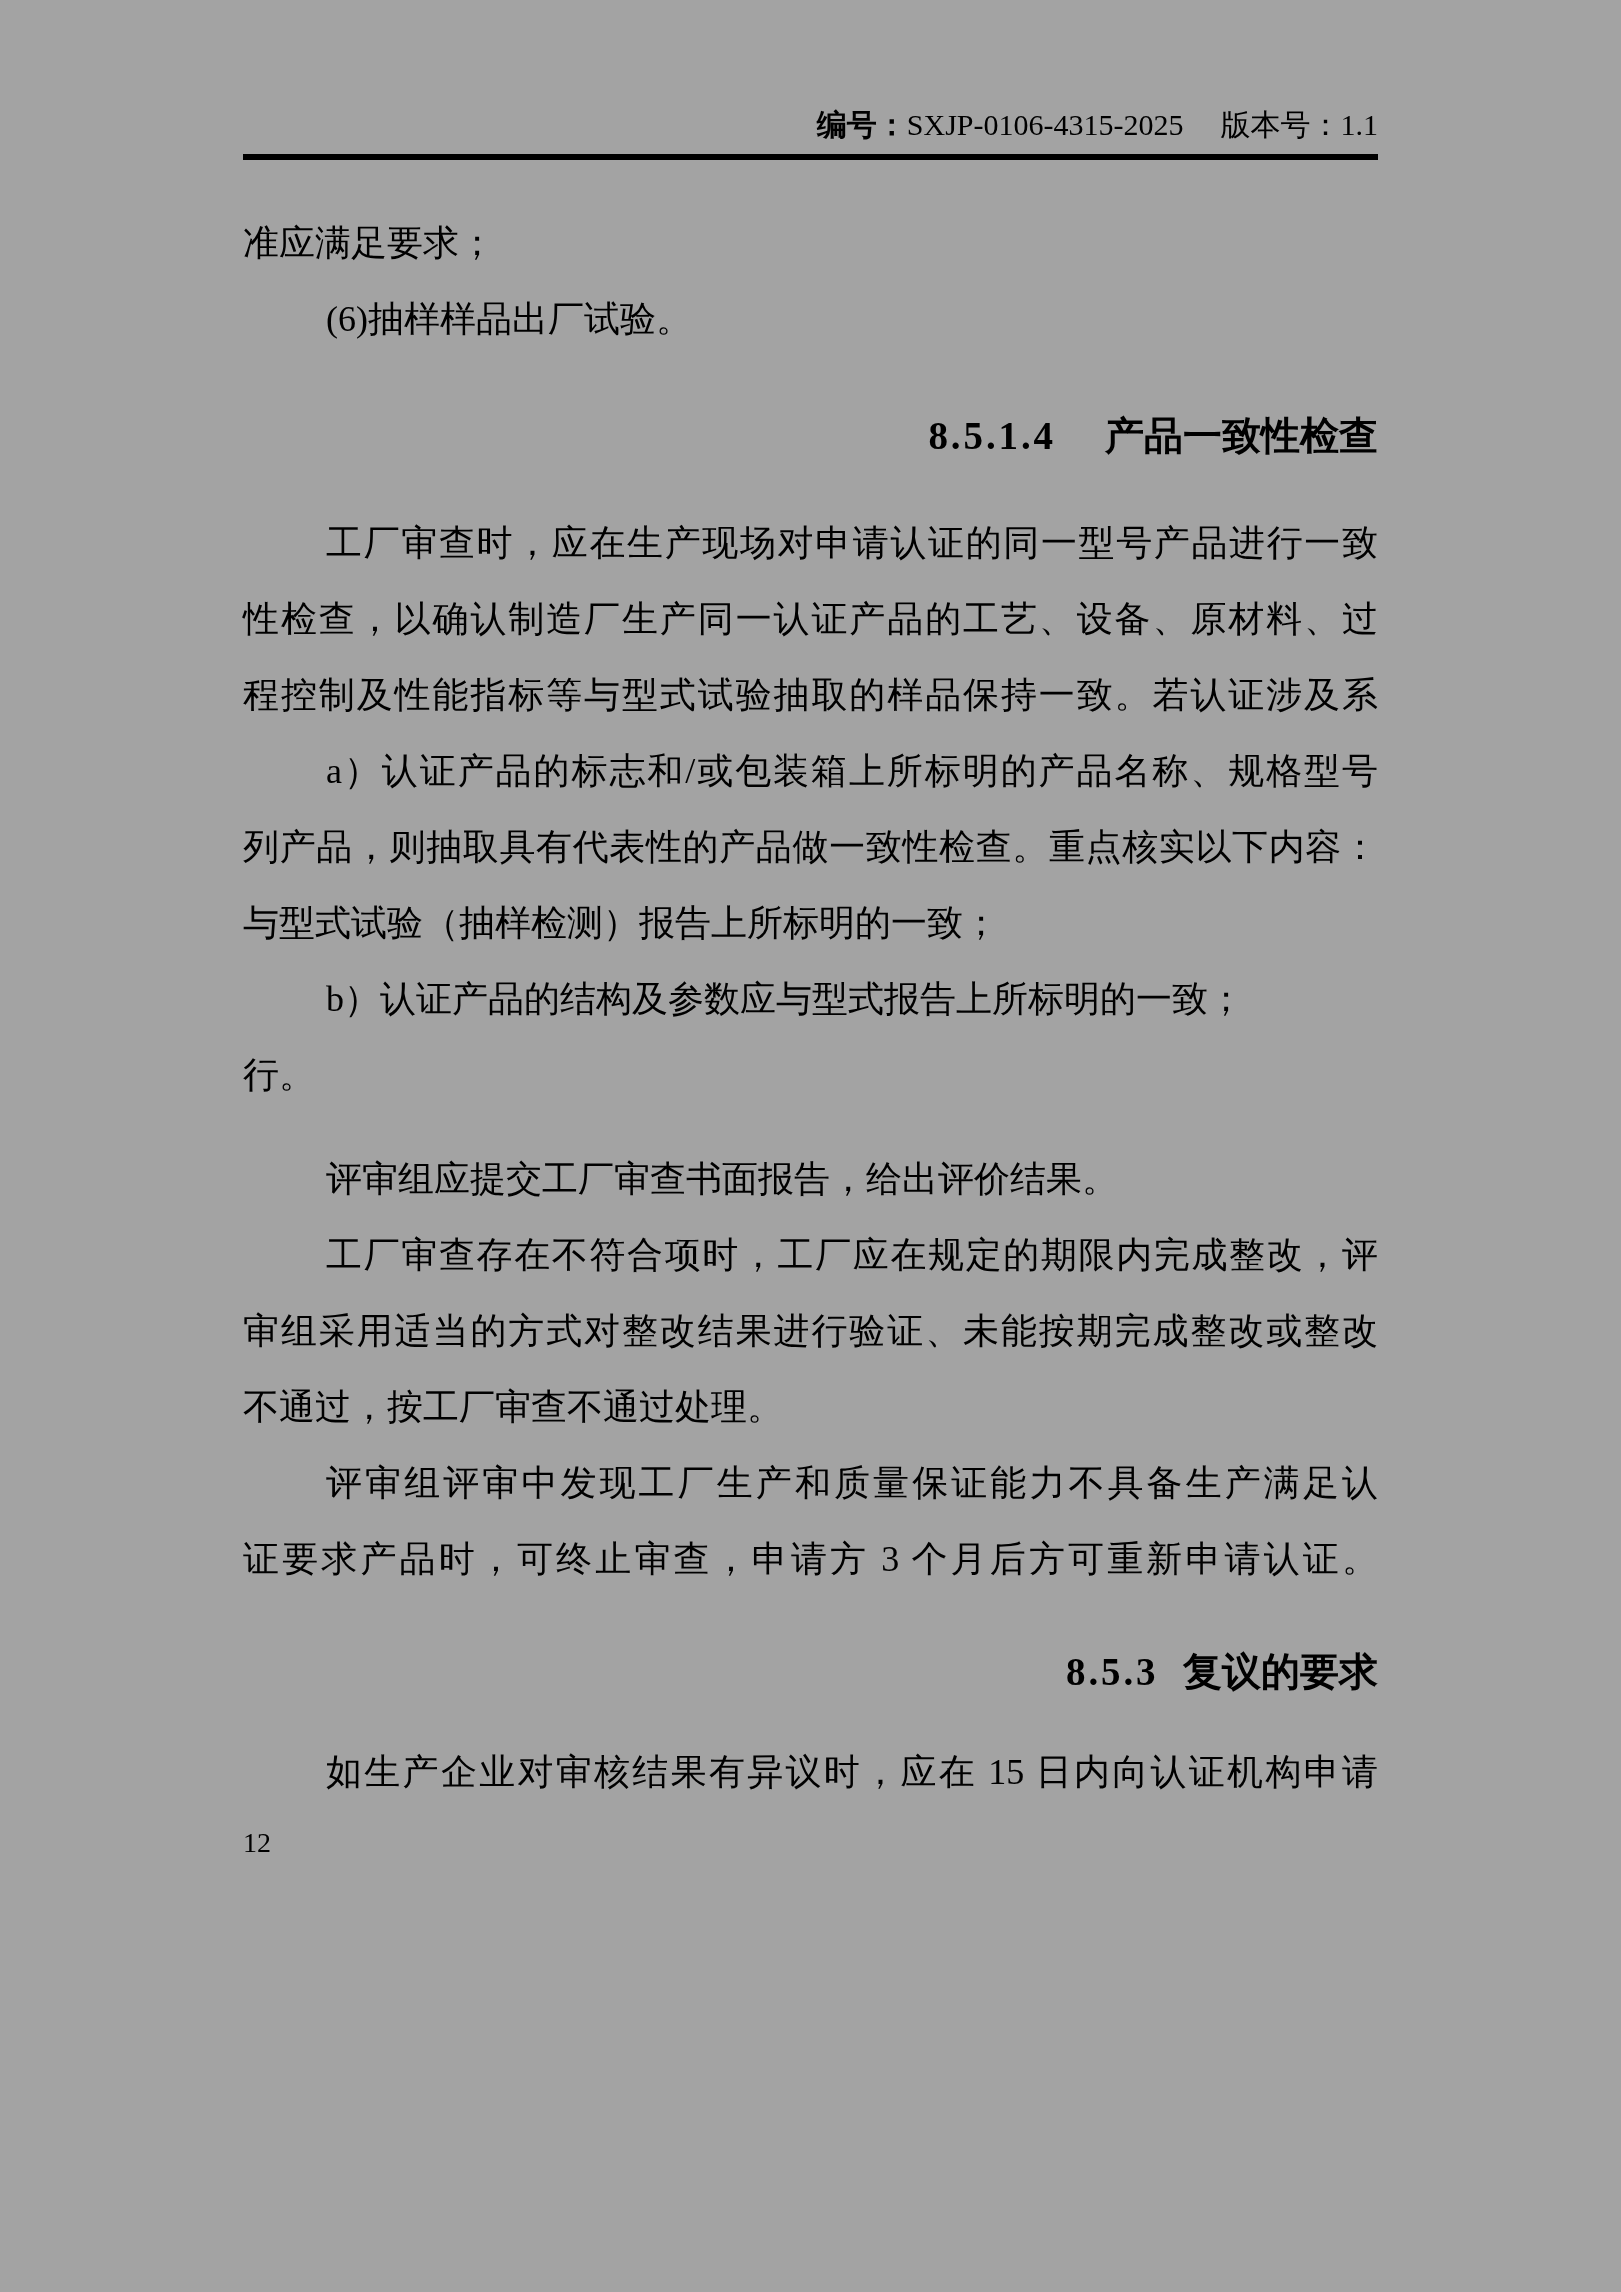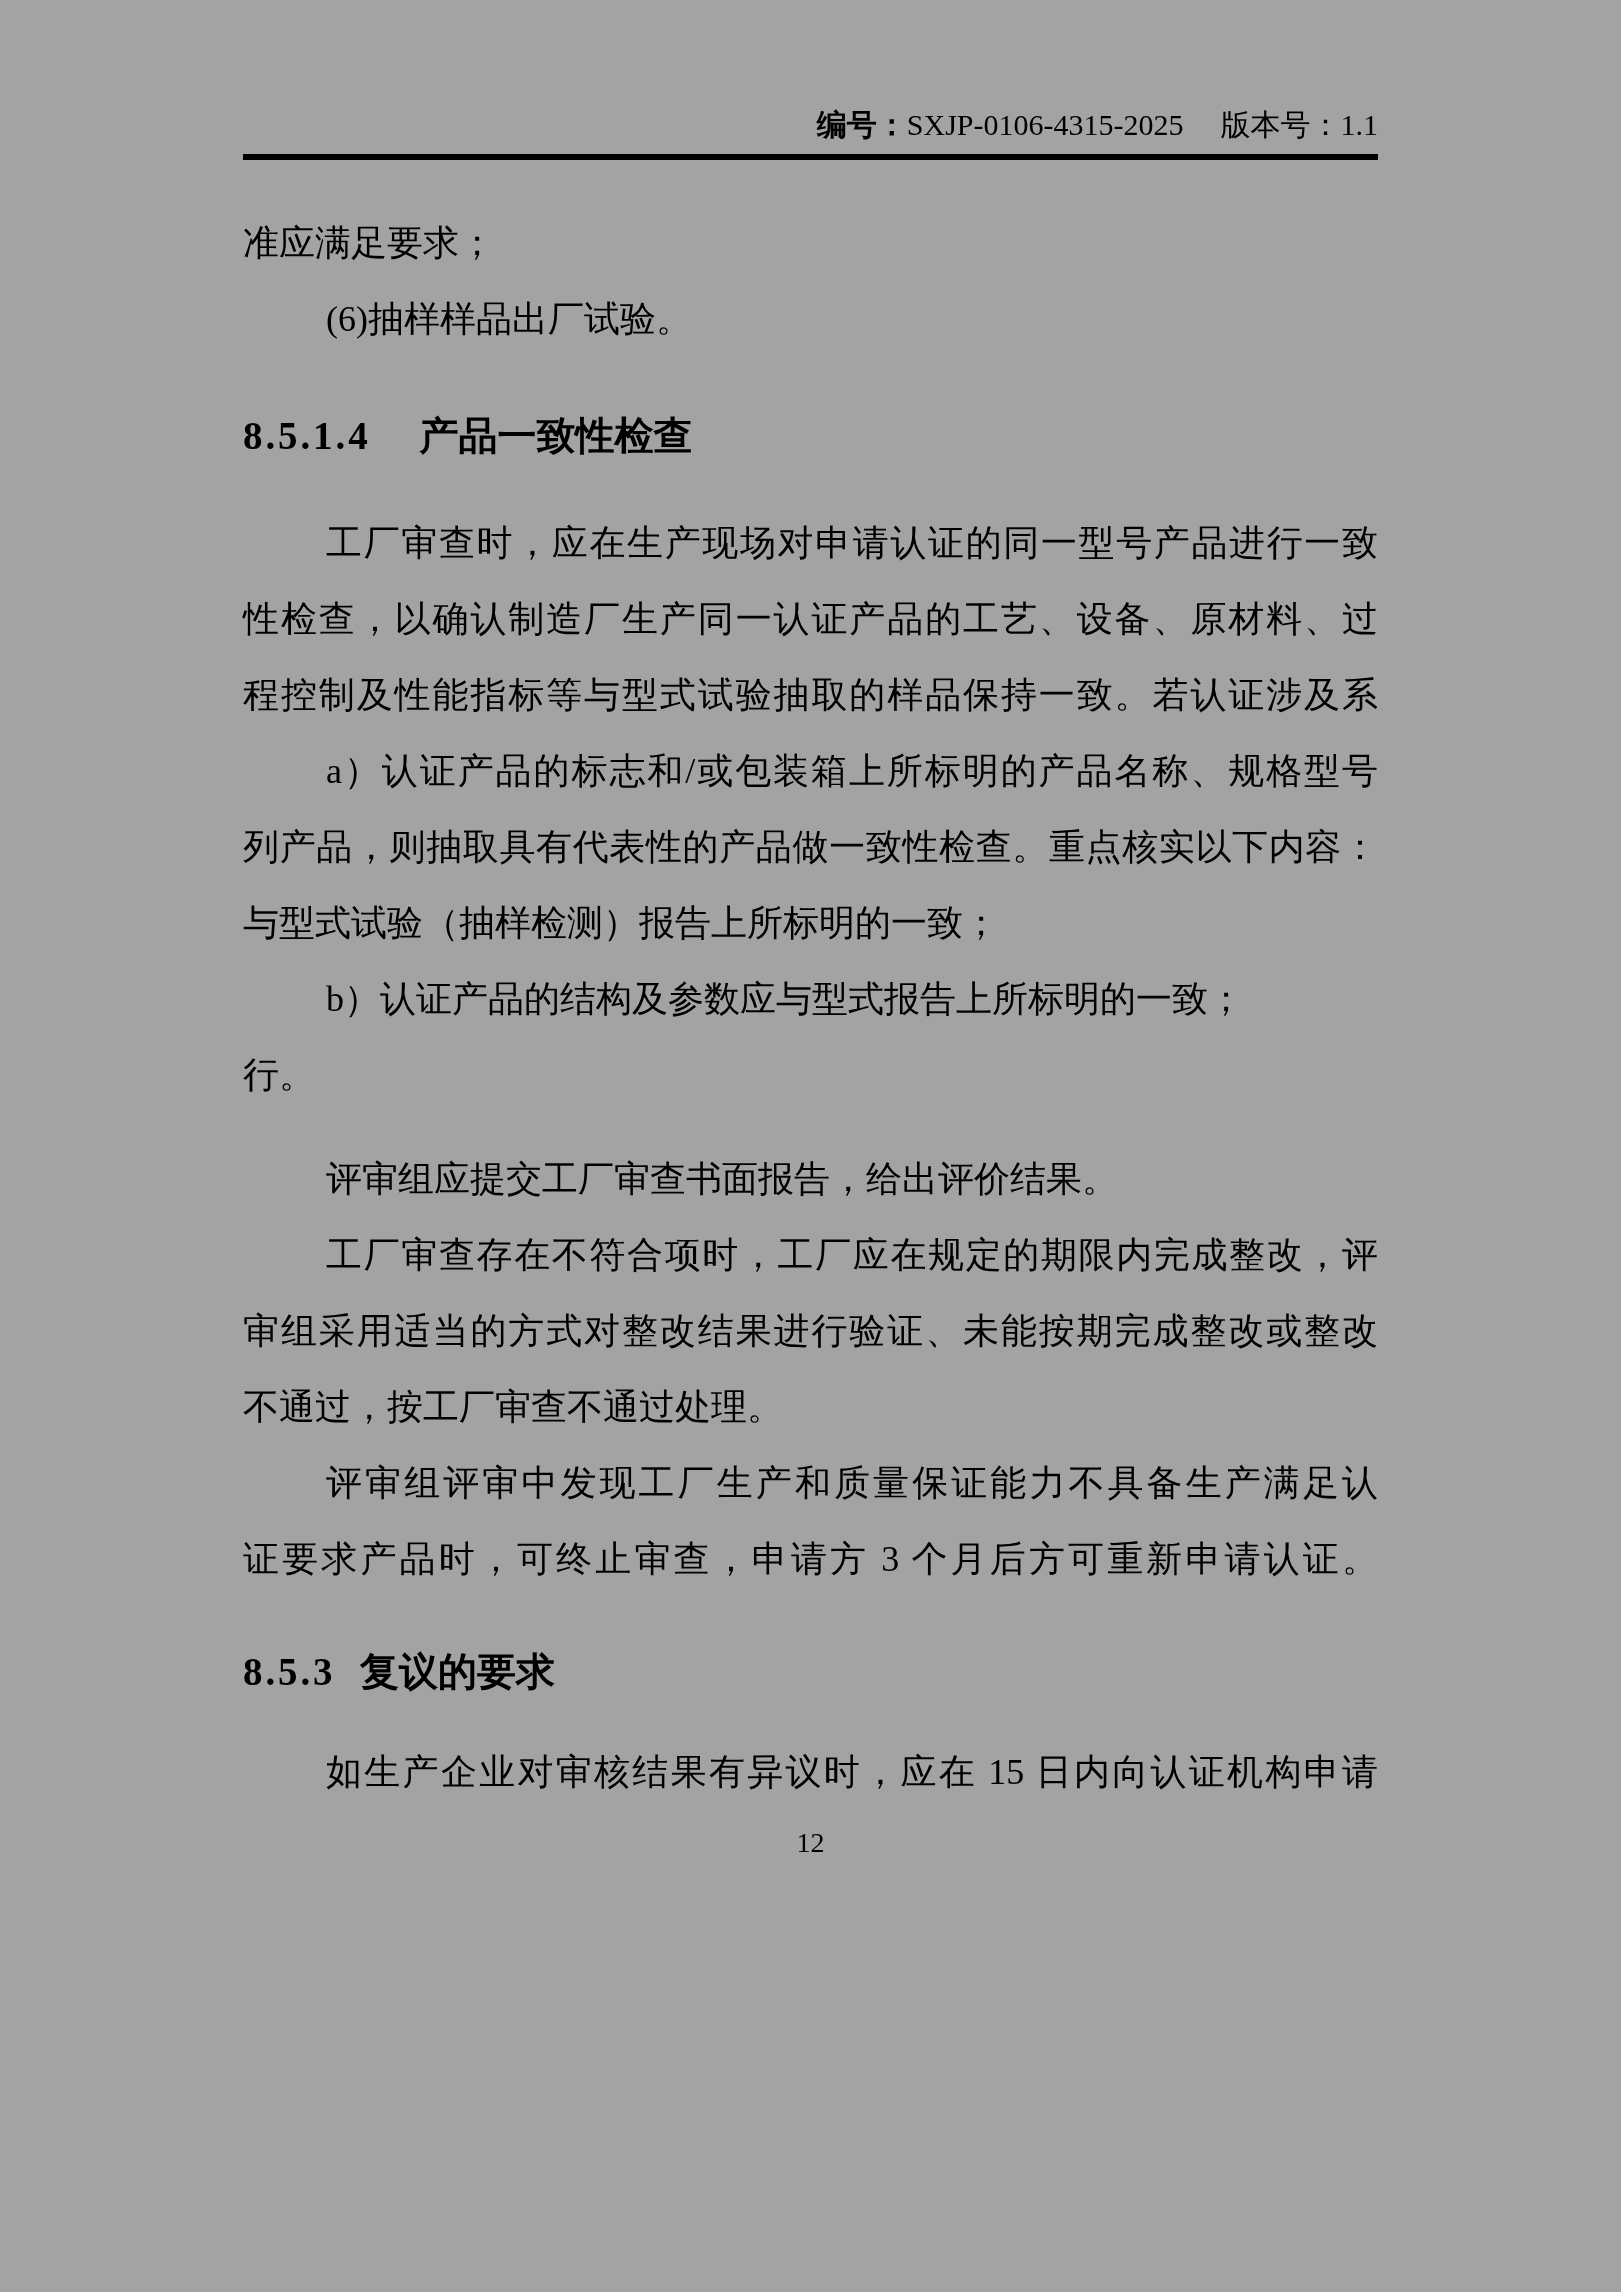--- a/index.html
+++ b/index.html
@@ -27,33 +27,34 @@
     font-size:36px;
   }
   .bl{height:76px;line-height:76px;white-space:nowrap;}
   .bl.j{white-space:normal;word-break:break-all;text-align:justify;text-align-last:justify;}
   .ind{padding-left:83px;}
   .hding{
     height:76px;line-height:76px;margin:0;
     font-size:39px;font-weight:bold;
     font-family:"Liberation Sans","DejaVu Sans",sans-serif;
     white-space:nowrap;
+    text-align:right;
   }
   .hnum{font-family:"Liberation Serif","DejaVu Serif",serif;font-weight:bold;letter-spacing:2.9px;}
   .ht-lg{margin-left:49px;}
   .ht-sm{margin-left:24.5px;}
   .mt-a{margin-top:41px;}  
   .mt-b{margin-top:31px;}  
   .mt-c{margin-top:26.5px;}  
   .mt-d{margin-top:28px;}  
   .mt-e{margin-top:37px;}  
   .mt-f{margin-top:23.5px;}  
   .pagenum{
     margin-top:13.7px;height:39px;line-height:39px;
-    text-align:center;font-size:28px;
+    text-align:left;font-size:28px;
   }
 </style>
 </head>
 <body>
 
 <div class="page">
 
   <div class="page-header">
     <span class="hdr-label">编号：</span><span class="hdr-val">SXJP-0106-4315-2025</span><span class="hdr-label hdr-gap" style="font-weight:normal;font-family:'Liberation Serif','DejaVu Serif',serif;">版本号：</span><span class="hdr-val">1.1</span>
   </div>

